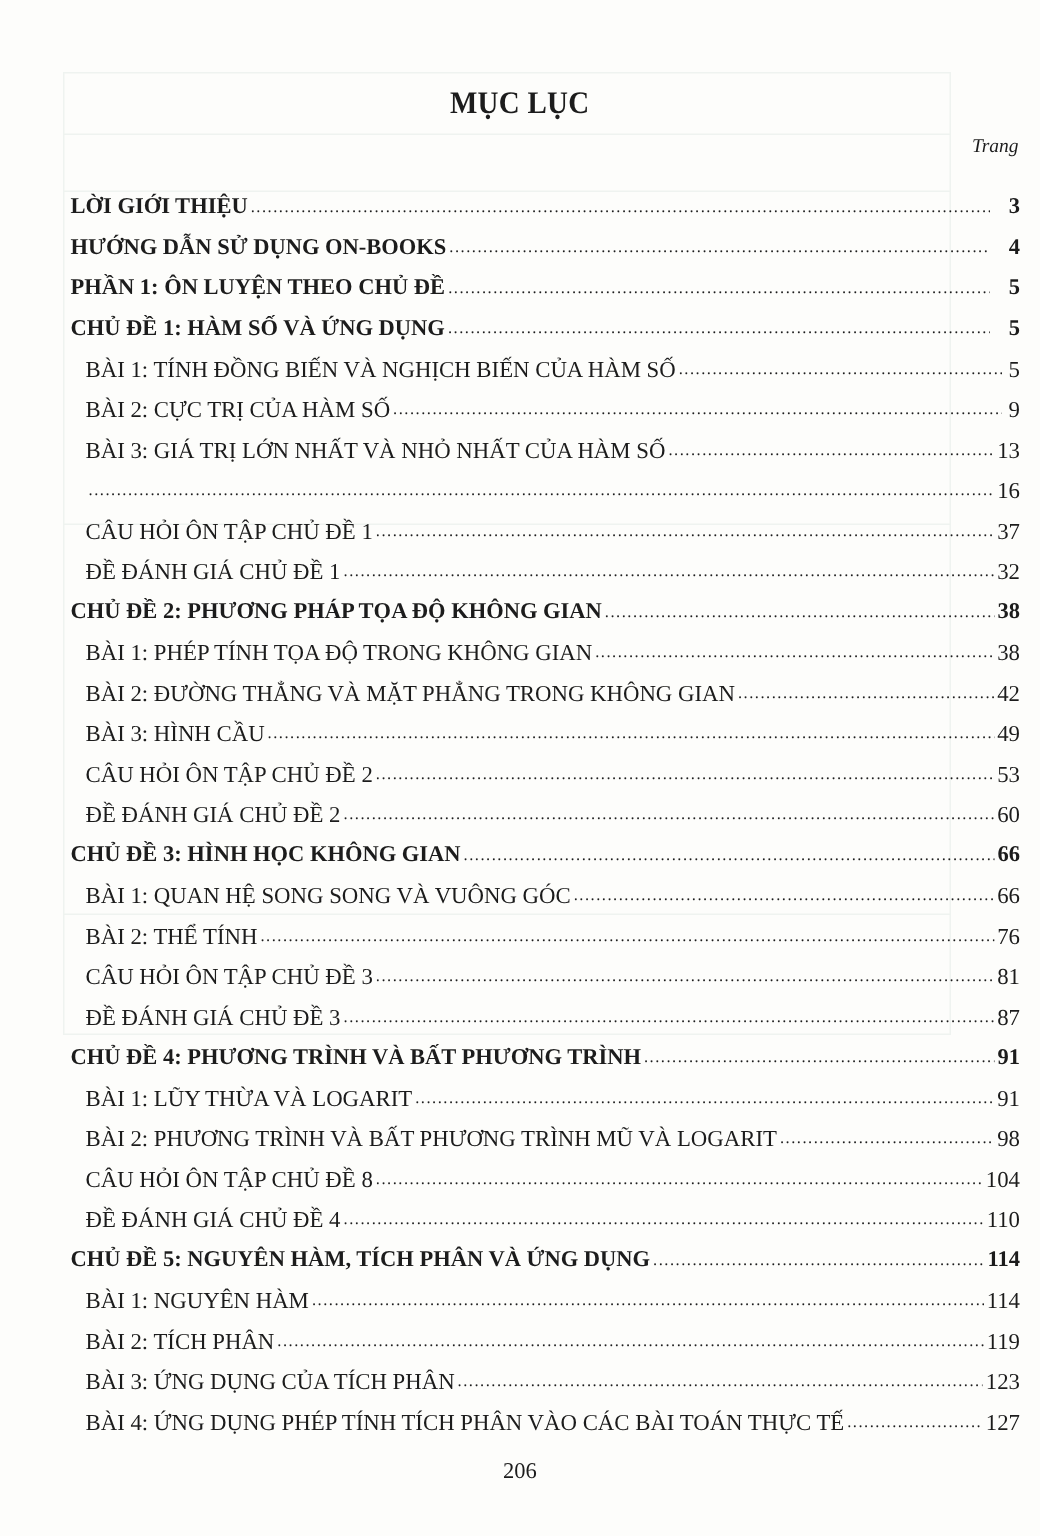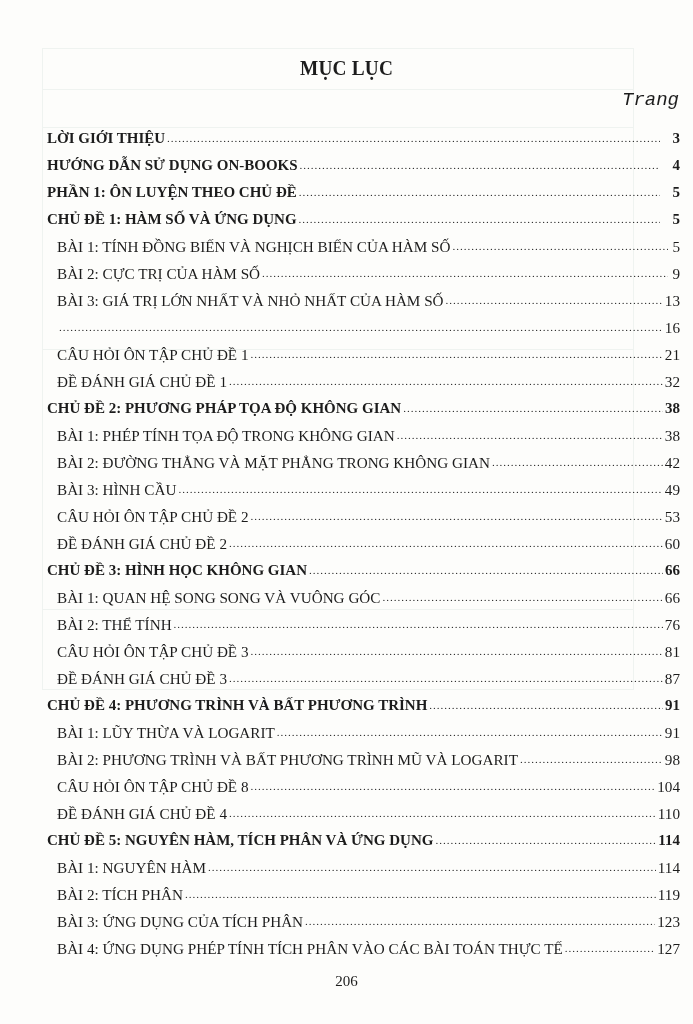--- a/index.html
+++ b/index.html
@@ -16,21 +16,21 @@
       pointer-events: none;
     }
     .bleed-line { position: absolute; left: 0; right: 0; height: 1px; background: rgba(120,160,150,0.10); }
     .title {
       position: absolute; top: 56px; left: 0; width: 693px;
       text-align: center; font-size: 21px; font-weight: bold; letter-spacing: 0.2px;
       transform: scaleX(0.92);
     }
     .trang {
       position: absolute; top: 89px; right: 14px;
-      font-style: italic; font-size: 19px; font-family: Liberation Mono, monospace;
+      font-style: italic; font-size: 13px;
     }
     .toc { position: absolute; top: 125px; left: 47px; width: 633px; }
     .row {
       display: flex; align-items: flex-start;
       height: 27.03px; line-height: 27px;
       font-size: 15.2px; white-space: nowrap;
     }
     .row.bold { font-weight: bold; font-size: 15px; }
     .row.indent { padding-left: 10px; }
     .row .label { flex: 0 0 auto; }
@@ -97,21 +97,21 @@
       <span class="dots"></span>
       <span class="page">13</span>
     </div>
     <div class="row indent">
       <span class="dots"></span>
       <span class="page">16</span>
     </div>
     <div class="row indent">
       <span class="label">CÂU HỎI ÔN TẬP CHỦ ĐỀ 1</span>
       <span class="dots"></span>
-      <span class="page">21</span>
+      <span class="page">37</span>
     </div>
     <div class="row indent">
       <span class="label">ĐỀ ĐÁNH GIÁ CHỦ ĐỀ 1</span>
       <span class="dots"></span>
       <span class="page">32</span>
     </div>
     <div class="row bold">
       <span class="label">CHỦ ĐỀ 2: PHƯƠNG PHÁP TỌA ĐỘ KHÔNG GIAN</span>
       <span class="dots"></span>
       <span class="page">38</span>

